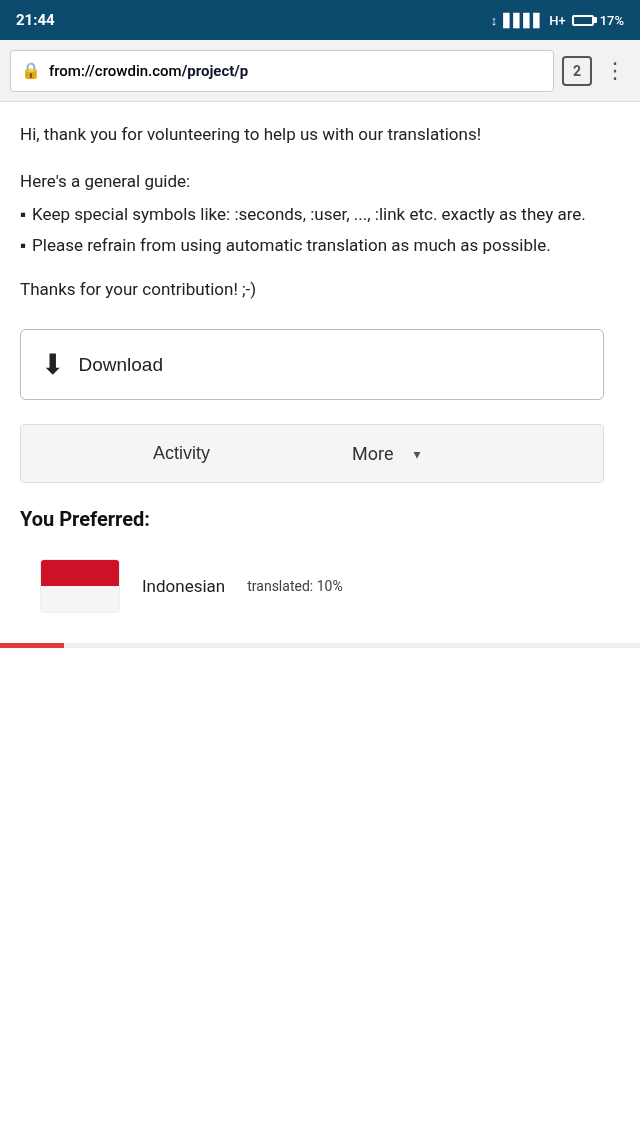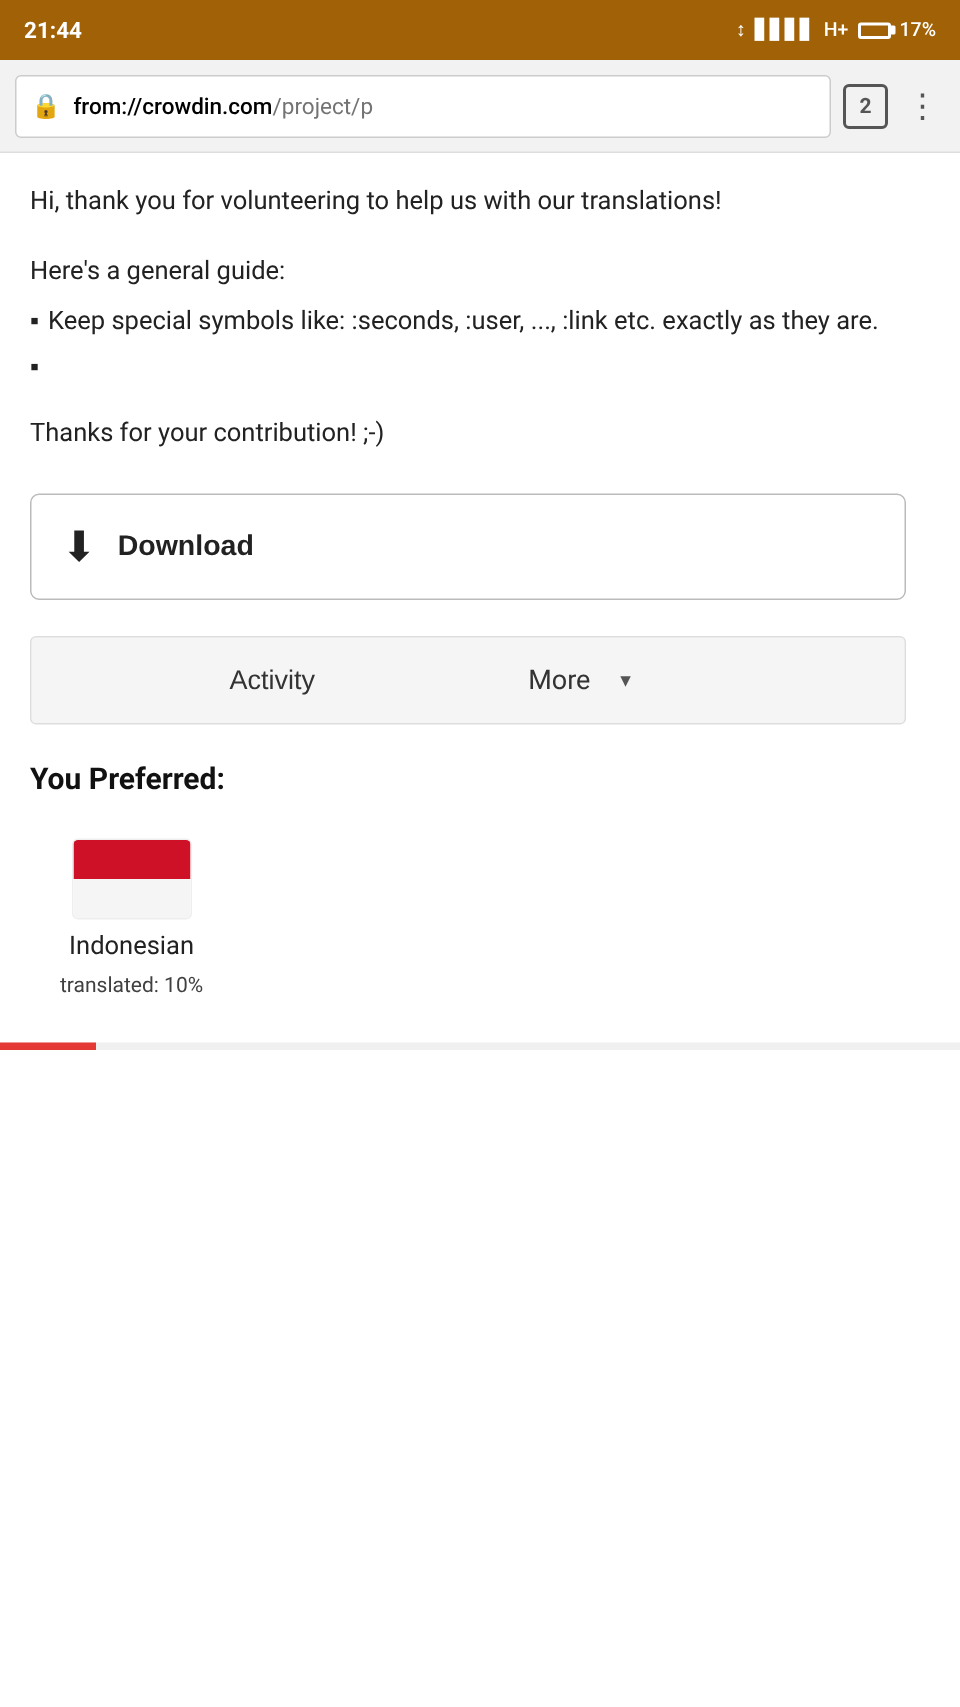--- a/index.html
+++ b/index.html
@@ -8,21 +8,21 @@
       width: 640px;
       min-height: 1138px;
       font-family: 'Roboto', Arial, sans-serif;
       background: #fff;
       font-size: 16px;
       color: #222;
     }
 
     
     .status-bar {
-      background: #a16207;
+      background: #0c4a6e;
       color: #fff;
       height: 40px;
       display: flex;
       align-items: center;
       justify-content: space-between;
       padding: 0 16px;
       font-size: 15px;
       font-weight: 500;
     }
     .status-bar-left { font-weight: bold; }
@@ -85,21 +85,21 @@
     }
     .lock-icon {
       color: #2e7d32;
       font-size: 16px;
     }
     .url-text {
       font-size: 15px;
       color: #333;
     }
     .url-text span.url-host { color: #000; font-weight: 500; }
-    .url-text span.url-path { color: #737373; }
+    .url-text span.url-path { color: #0f172a; font-weight: bold; }
     .tab-count {
       width: 30px;
       height: 30px;
       border: 2px solid #555;
       border-radius: 4px;
       display: flex;
       align-items: center;
       justify-content: center;
       font-size: 14px;
       font-weight: bold;
@@ -163,21 +163,20 @@
       margin: 0 0 24px 0;
       width: 100%;
     }
     .download-icon {
       font-size: 28px;
       color: #222;
     }
     .download-label {
       font-size: 19px;
       color: #222;
-      font-weight: bold;
     }
 
     
     .tabs-bar {
       display: flex;
       align-items: stretch;
       border: 1px solid #ddd;
       border-radius: 4px;
       overflow: hidden;
       margin-bottom: 24px;
@@ -217,23 +216,22 @@
     
     .section-title {
       font-size: 20px;
       font-weight: bold;
       color: #111;
       margin-bottom: 28px;
     }
 
     .language-card {
       display: inline-flex;
-      flex-direction: column;
-      align-items: center;
-      gap: 8px;
+      align-items: center;
+      gap: 22px;
       margin-left: 20px;
       margin-bottom: 20px;
     }
 
     
     .flag-indonesia {
       width: 80px;
       height: 54px;
       border-radius: 4px;
       overflow: hidden;
@@ -304,20 +302,21 @@
   <p class="intro-text">Hi, thank you for volunteering to help us with our translations!</p>
 
   <div class="guide-section">
     <p class="guide-title">Here's a general guide:</p>
     <div class="guide-item">
       <span class="bullet">▪</span>
       <span>Keep special symbols like: :seconds, :user, ..., :link etc. exactly as they are.</span>
     </div>
     <div class="guide-item">
       <span class="bullet">▪</span>
+      <span>Please refrain from using automatic translation as much as possible.</span>
     </div>
   </div>
 
   <p class="thanks-text">Thanks for your contribution! ;-)</p>
 
   <button class="download-btn">
     <span class="download-icon">⬇</span>
     <span class="download-label">Download</span>
   </button>
 

